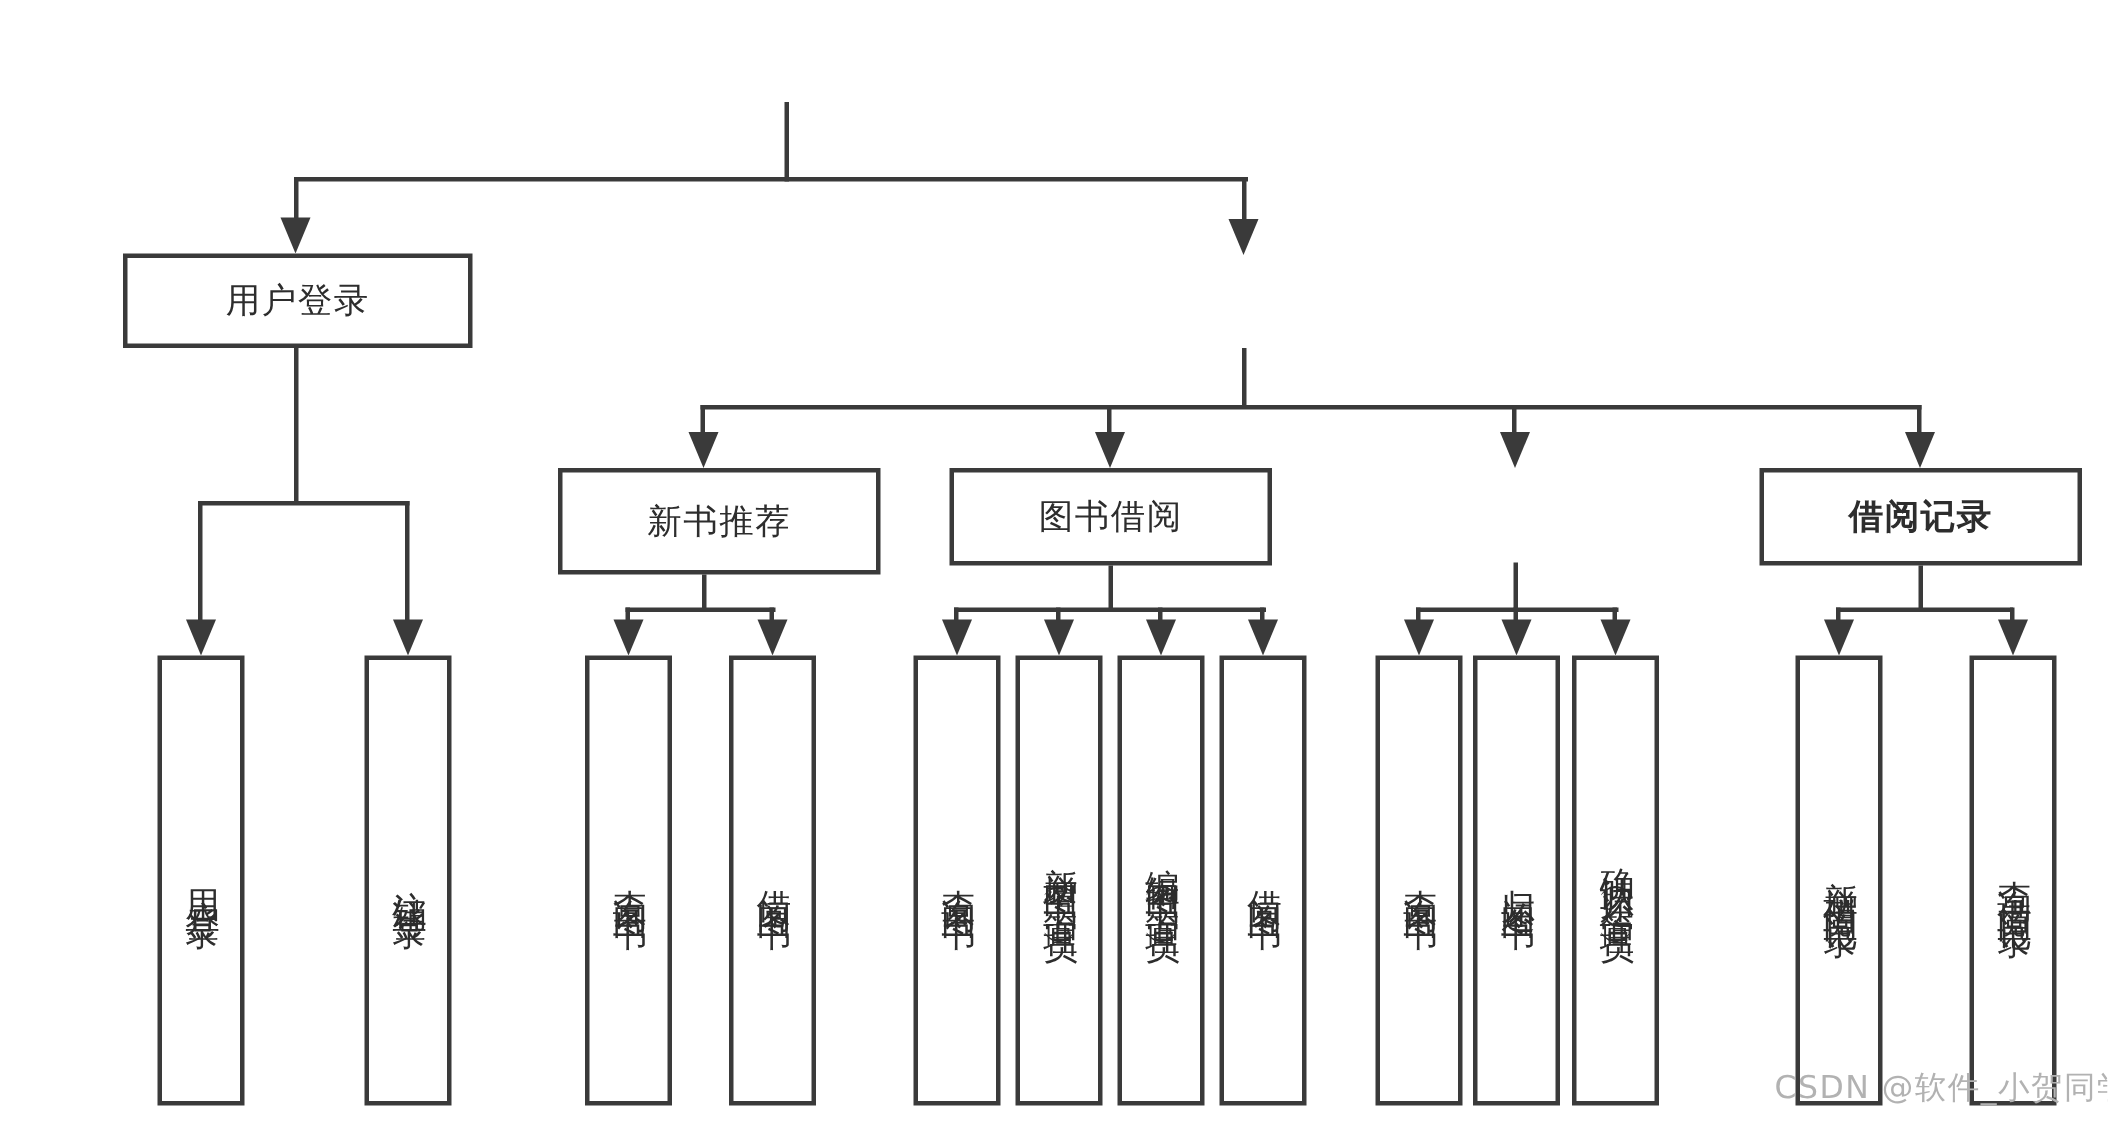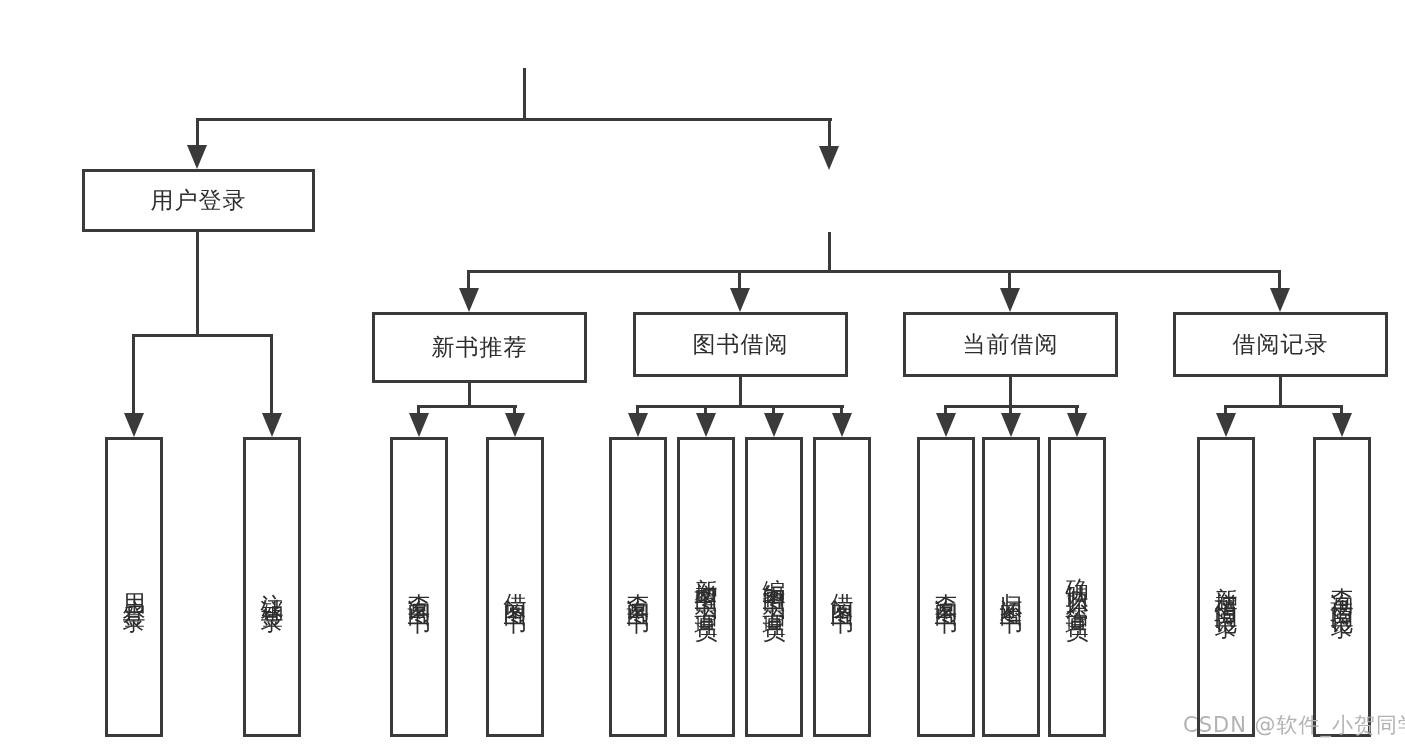--- a/index.html
+++ b/index.html
@@ -107,24 +107,21 @@
   <div class="hbox" style="left:82px;top:169px;width:233px;height:63px;">
     <span>用户登录</span>
   </div>
 
   <div class="hbox" style="left:372px;top:312px;width:215px;height:71px;">
     <span>新书推荐</span>
   </div>
   <div class="hbox" style="left:633px;top:312px;width:215px;height:65px;">
     <span>图书借阅</span>
   </div>
-  <div class="hbox" style="left:903px;top:312px;width:215px;height:65px;">
-    <span>当前借阅</span>
-  </div>
-  <div class="hbox" style="left:1173px;top:312px;width:215px;height:65px;">
+  <div class="hbox" style="left:1173px;top:312px;width:215px;height:65px;font-weight:bold;">
     <span>借阅记录</span>
   </div>
 
   <div class="vbox" style="left:105px;top:437px;width:58px;height:300px;">
     <span>用户登录</span>
   </div>
   <div class="vbox" style="left:243px;top:437px;width:58px;height:300px;">
     <span>注销登录</span>
   </div>
 

